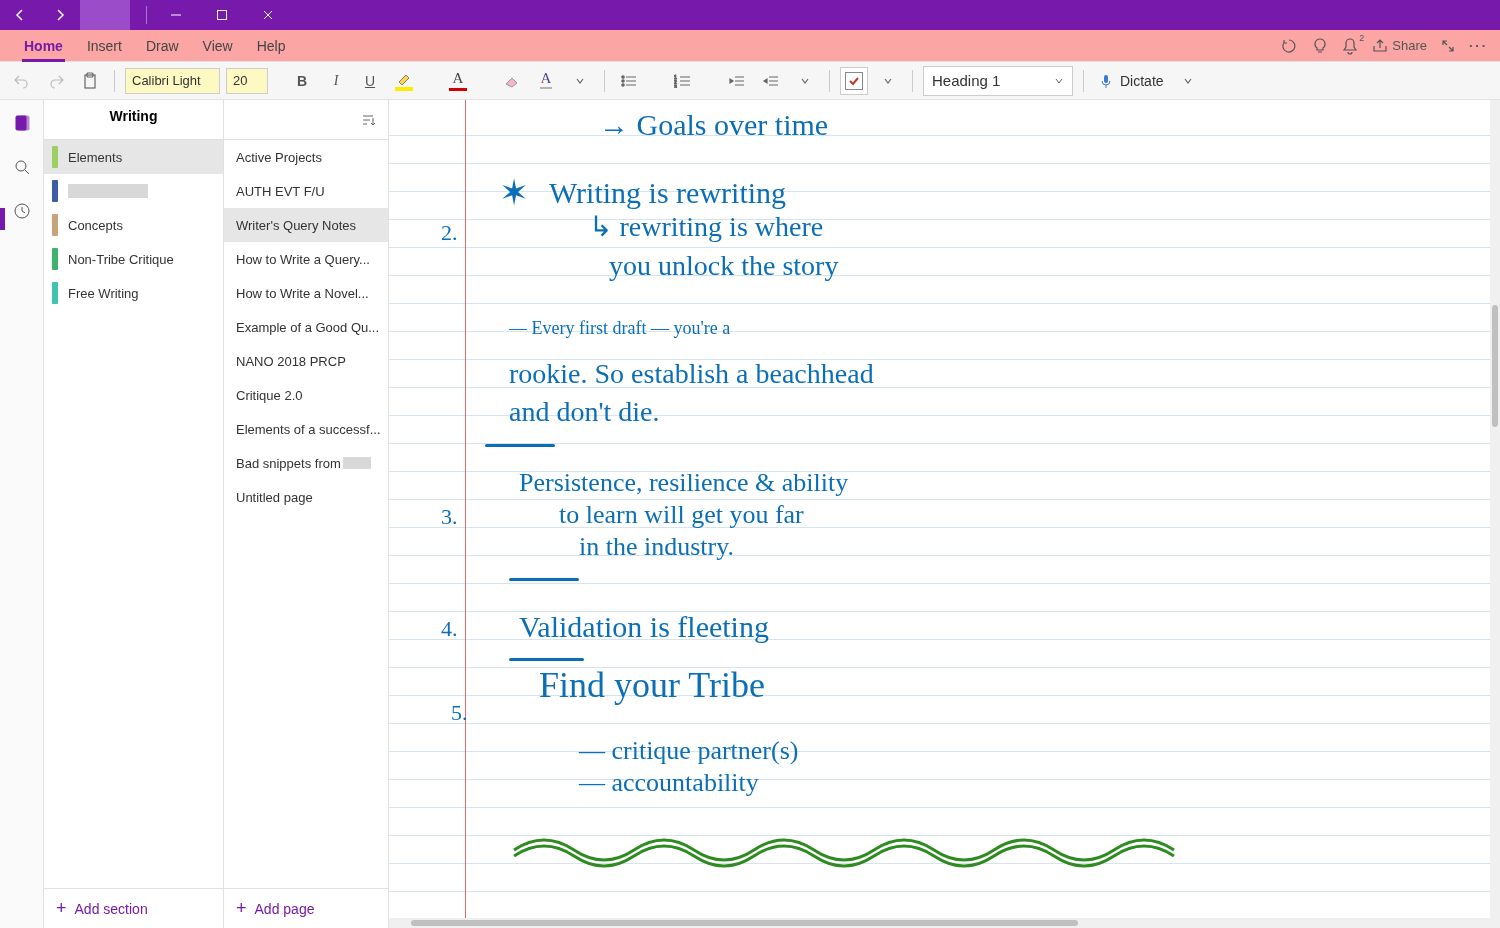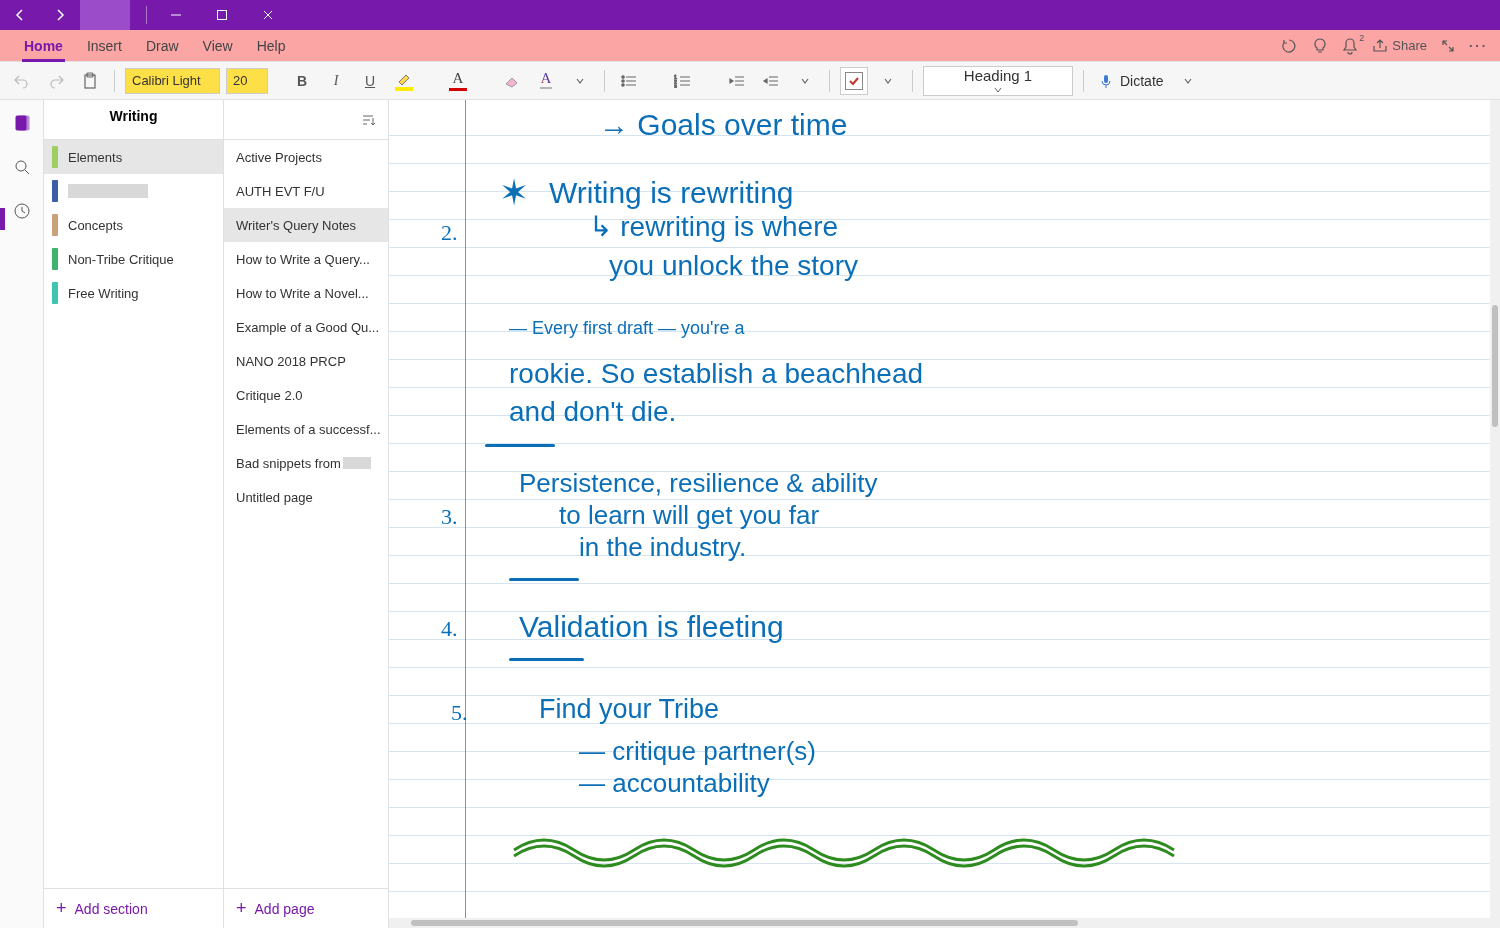--- a/index.html
+++ b/index.html
@@ -38,32 +38,32 @@
   .ribbon-right .rbtn { display:flex; align-items:center; gap:4px; font-size:13px; color:#555; cursor:pointer; position:relative;}
   .ribbon-right .rbtn svg { stroke:#555; fill:none;}
   .badge-num { position:absolute; top:-4px; right:-6px; font-size:9px; color:#555;}
   .rbtn.ellipsis { font-weight:bold; letter-spacing:2px;}
 
   
   .toolbar { height:38px; background:var(--toolbar-bg); border-bottom:1px solid var(--border); display:flex; align-items:center; padding:0 8px; gap:6px;}
   .tb-btn { min-width:28px; height:28px; display:flex; align-items:center; justify-content:center; cursor:pointer; color:#555; font-size:14px;}
   .tb-btn svg { stroke:#666; fill:none; stroke-width:1.2;}
   .tb-sep { width:1px; height:22px; background:#ccc; margin:0 4px;}
-  .tb-input { height:26px; border:1px solid #ccc; background:#fde047; font-size:13px; padding:0 6px; color:#333;}
+  .tb-input { height:26px; border:1px solid #ccc; background:#fef9c3; font-size:13px; padding:0 6px; color:#333;}
   .tb-input.font { width:95px; }
   .tb-input.size { width:42px; }
   .tb-btn.bold { font-weight:bold; }
   .tb-btn.italic { font-style:italic; font-family:Georgia,serif;}
   .tb-btn.underline { text-decoration:underline;}
   .highlight-swatch { width:18px; height:4px; background:#ffeb00; margin-top:2px;}
   .fontcolor-swatch { width:18px; height:3px; background:#d30000; margin-top:2px;}
   .checkbox-frame { width:18px; height:18px; border:1px solid #888; display:flex; align-items:center; justify-content:center;}
   .checkbox-frame svg { stroke:var(--purple); stroke-width:2; fill:none;}
   .checkbox-frame.red svg { stroke:#c0392b;}
-  .style-select { height:30px; width:150px; border:1px solid #ccc; background:#fff; display:flex; align-items:center; justify-content:space-between; padding:0 8px; font-size:15px; color:#333; cursor:pointer;flex-direction:column;}
+  .style-select { height:30px; width:150px; border:1px solid #ccc; background:#fff; display:flex; align-items:center; justify-content:space-between; padding:0 8px; font-size:15px; color:#333; cursor:pointer;}
   .dictate { display:flex; align-items:center; gap:6px; font-size:14px; color:#333; cursor:pointer; padding:0 4px;}
   .dictate .mic { width:16px; height:16px;}
   .chev { width:10px; height:10px;}
   .tb-stack { display:flex; flex-direction:column; align-items:center; line-height:1; }
   .tb-stack span { font-size:15px; font-family:Georgia,serif;}
 
   
   .main { flex:1; display:flex; min-height:0;}
   .rail { width:44px; background:#fafafa; border-right:1px solid var(--border); display:flex; flex-direction:column; align-items:center; padding-top:14px; gap:22px;}
   .rail .purple-bar { width:5px; height:22px; background:var(--purple); position:absolute; left:0; top:108px;}
@@ -92,21 +92,21 @@
 
   
   .canvas-wrap { flex:1; position:relative; overflow:hidden; background:#fff;}
   .canvas-ruled::before {
     content:""; position:absolute; left:0; right:0; top:0; bottom:0;
     background-image: repeating-linear-gradient(to bottom, transparent 0, transparent 27px, #d6e4f0 27px, #d6e4f0 28px);
     background-position: 0 8px;
   }
   .red-rule { position:absolute; left:76px; top:0; bottom:0; width:1px; background:#e26b6b;}
   .handwriting { position:absolute; left:0; top:0; width:100%; height:100%; }
-  .hw-text { font-family: Liberation Sans, sans-serif; color:var(--ink-blue); position:absolute; white-space:nowrap;}
+  .hw-text { font-family: Liberation Serif, serif; color:var(--ink-blue); position:absolute; white-space:nowrap;}
   .hw-num { font-family: "Segoe Script", cursive; color:var(--ink-blue); position:absolute; font-size:22px;}
   .hw-underline { position:absolute; height:3px; background:var(--ink-blue); border-radius:2px;}
   .scribble { position:absolute; }
   .scrollbar-h { position:absolute; left:0; right:0; bottom:0; height:10px; background:#f0f0f0;}
   .scrollbar-h .thumb { position:absolute; left:2%; width:60%; top:2px; bottom:2px; background:#c0c0c0; border-radius:3px;}
   .scrollbar-v { position:absolute; right:0; top:0; bottom:10px; width:10px; background:#f0f0f0;}
   .scrollbar-v .thumb { position:absolute; top:25%; height:15%; left:2px; right:2px; background:#c0c0c0; border-radius:3px;}
 
 </style>
 </head>
@@ -428,21 +428,21 @@
         <div class="hw-text" style="left: 160px; top: 76px; font-size: 30px;">Writing is rewriting</div>
         <div class="hw-text" style="left: 200px; top: 110px; font-size: 28px;">↳ rewriting is where</div>
         <div class="hw-text" style="left: 220px; top: 150px; font-size: 28px;">you unlock the story</div>
         <div class="hw-text" style="left: 120px; top: 218px; font-size: 18px;">— Every first draft — you're a</div>
         <div class="hw-text" style="left: 120px; top: 258px; font-size: 28px;">rookie.  So establish a beachhead</div>
         <div class="hw-text" style="left: 120px; top: 296px; font-size: 28px;">and don't die.</div>
         <div class="hw-text" style="left: 130px; top: 368px; font-size: 26px;">Persistence, resilience &amp; ability</div>
         <div class="hw-text" style="left: 170px; top: 400px; font-size: 26px;">to learn will get you far</div>
         <div class="hw-text" style="left: 190px; top: 432px; font-size: 26px;">in the industry.</div>
         <div class="hw-text" style="left: 130px; top: 510px; font-size: 30px;">Validation is fleeting</div>
-        <div class="hw-text" style="left: 150px; top: 594px; font-size: 27px;">Find your Tribe</div>
+        <div class="hw-text" style="left: 150px; top: 564px; font-size: 36px;">Find your Tribe</div>
         <div class="hw-text" style="left: 190px; top: 636px; font-size: 26px;">— critique partner(s)</div>
         <div class="hw-text" style="left: 190px; top: 668px; font-size: 26px;">— accountability</div>
         <div class="hw-num" style="left: 52px; top: 120px;">2.</div>
         <div class="hw-num" style="left: 52px; top: 404px;">3.</div>
         <div class="hw-num" style="left: 52px; top: 516px;">4.</div>
         <div class="hw-num" style="left: 62px; top: 600px;">5.</div>
         <div class="hw-underline" style="left: 96px; top: 344px; width: 70px;"></div>
         <div class="hw-underline" style="left: 120px; top: 478px; width: 70px;"></div>
         <div class="hw-underline" style="left: 120px; top: 558px; width: 75px;"></div>
       </div>

